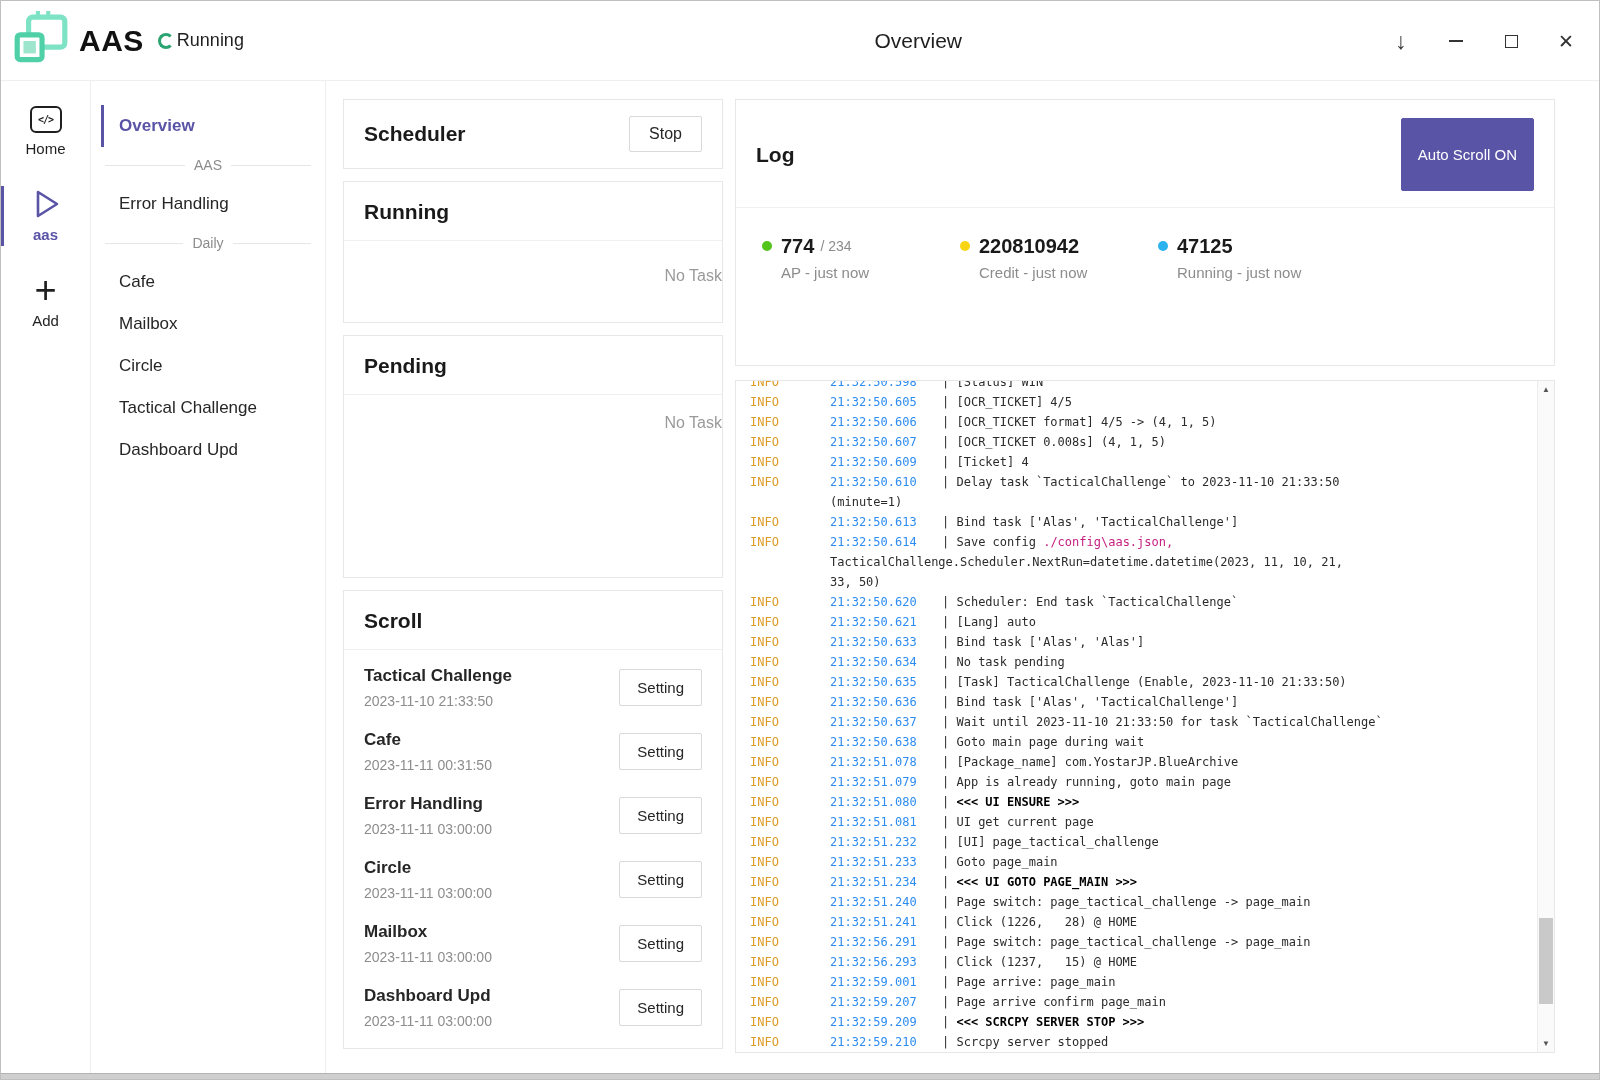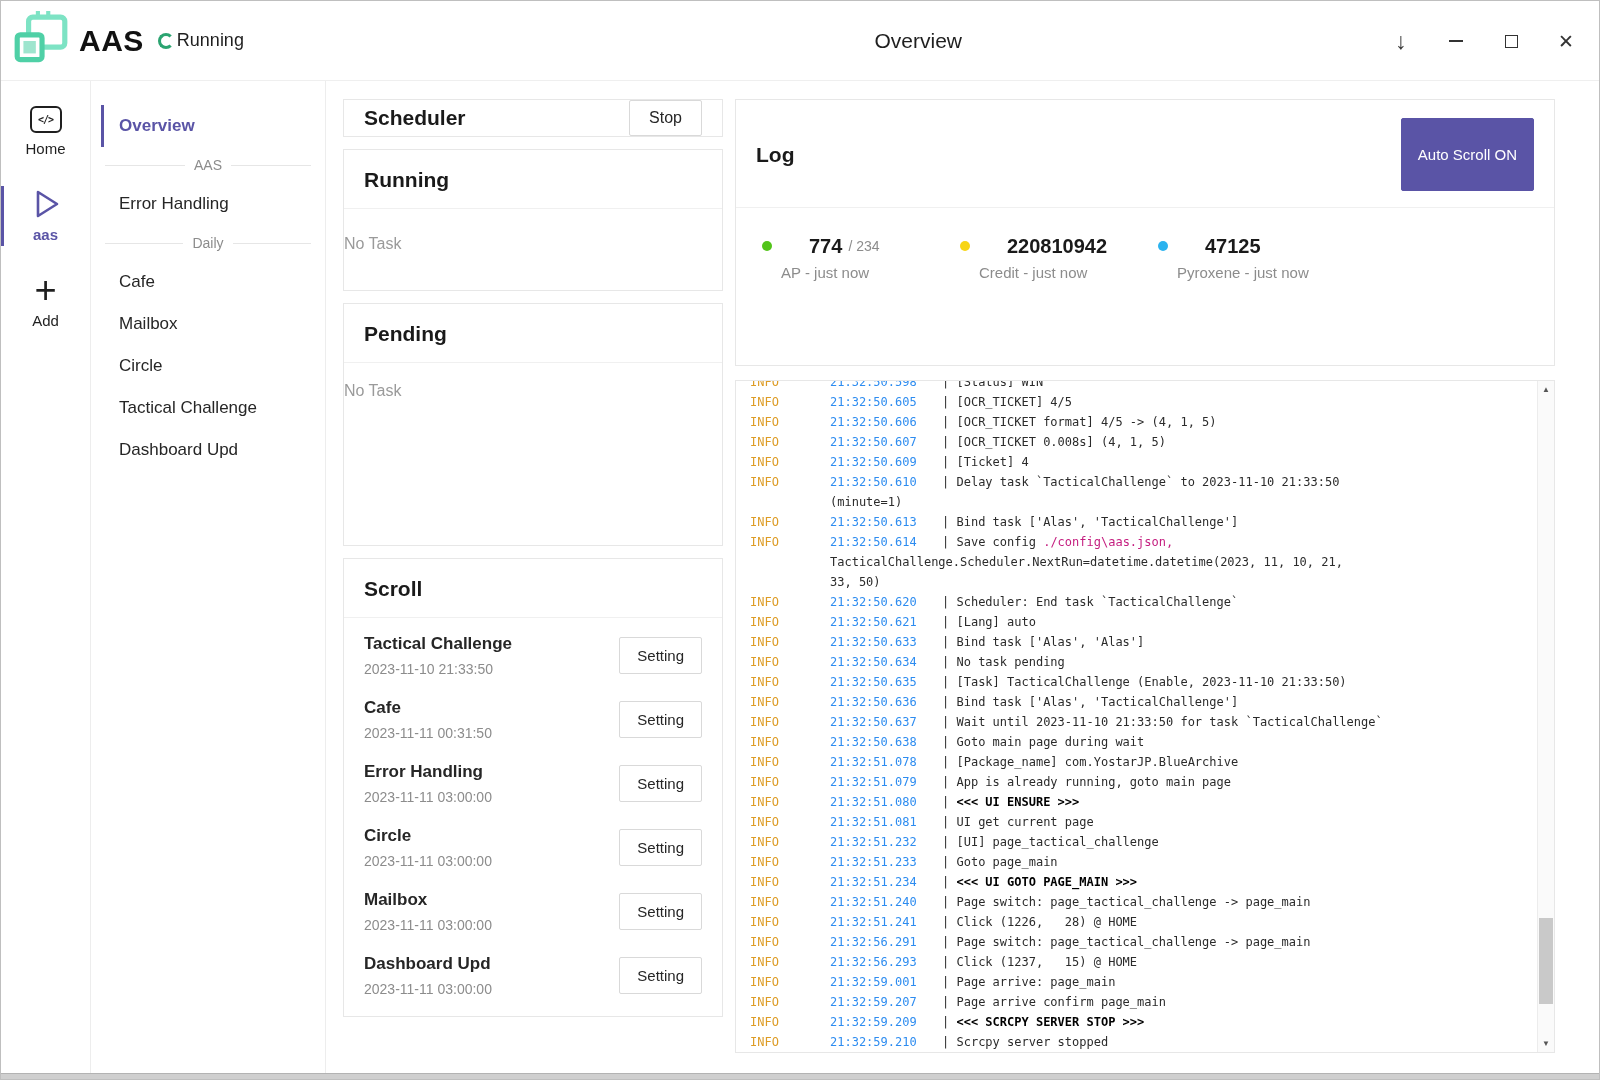--- a/index.html
+++ b/index.html
@@ -47,40 +47,40 @@
   .menu-divider{display:flex;align-items:center;gap:9px;color:#8c8c8c;font-size:14px;margin:10px 4px;}
   .menu-divider::before,.menu-divider::after{content:"";flex:1;height:1px;background:#e6e6e6;}
 
   .main{flex:1;display:flex;gap:12px;padding:18px 44px 20px 17px;min-width:0;}
   .col-left{flex:0 0 380px;display:flex;flex-direction:column;gap:12px;}
   .col-right{flex:1;display:flex;flex-direction:column;gap:14px;min-width:0;}
 
   .card{background:#fff;border:1px solid #e7e7e7;}
   .card-title{font-size:21px;font-weight:700;color:#1a1a1a;}
   .card-header{display:flex;align-items:center;justify-content:space-between;padding:18px 20px 16px;border-bottom:1px solid #f0f0f0;}
-  .scheduler-card{display:flex;align-items:center;justify-content:space-between;padding:0 20px;}
+  .scheduler-card{display:flex;align-items:center;justify-content:space-between;padding:16px 20px;}
 
   .btn{background:#fff;border:1px solid #d9d9d9;border-radius:2px;font-size:16px;color:#262626;padding:8px 19px;font-family:inherit;cursor:pointer;}
   .btn-primary{background:var(--accent);border-color:var(--accent);color:#fff;font-size:15px;padding:27px 16px;}
   .btn-setting{font-size:15px;padding:9px 17px;margin-left:39px;}
 
-  .empty{color:#9a9a9a;font-size:16px;text-align:left;}
+  .empty{color:#9a9a9a;font-size:16px;text-align:right;}
   .running-body{padding:26px 0 37px;}
   .pending-body{padding:19px 0 145px;}
 
   .waiting-list{padding:5px 0 9px;}
   .waiting-item{display:flex;justify-content:space-between;align-items:center;padding:10px 20px;}
   .task-name{font-size:17px;font-weight:bold;color:#262626;line-height:21px;}
   .task-date{font-size:14px;color:#8c8c8c;margin-top:7px;line-height:16px;}
 
   .stats{display:flex;padding:26px 26px 84px;}
   .stat{width:198px;}
   .stat-top{display:flex;align-items:center;height:24px;}
   .dot{width:10px;height:10px;border-radius:50%;margin-right:9px;flex:0 0 10px;}
-  .stat-value{font-size:20px;font-weight:bold;color:#1a1a1a;margin-left:28px;}
+  .stat-value{font-size:20px;font-weight:bold;color:#1a1a1a;}
   .stat-suffix{font-size:14px;color:#8c8c8c;margin-left:6px;}
   .stat-caption{font-size:15px;color:#8c8c8c;margin:6px 0 0 19px;}
 
   .log-output{flex:1;position:relative;overflow:hidden;}
   .log-scroll{position:absolute;top:0;left:0;bottom:0;right:17px;overflow:hidden;padding:0 4px 6px 14px;}
   .log-lines{margin-top:-9px;font-family:"DejaVu Sans Mono",monospace;font-size:12px;line-height:20px;white-space:pre;color:#2b2b2b;}
   .log-line{display:flex;}
   .lv{color:var(--log-info);flex:0 0 80px;}
   .tm{color:var(--log-time);flex:0 0 112px;}
   .msg{color:#2b2b2b;}
@@ -261,21 +261,21 @@
                   <span class="dot" style="background: rgb(247, 213, 20);"></span>
                   <span class="stat-value">220810942</span>
                 </div>
                 <div class="stat-caption">Credit - just now</div>
               </div>
               <div class="stat">
                 <div class="stat-top">
                   <span class="dot" style="background: rgb(43, 179, 239);"></span>
                   <span class="stat-value">47125</span>
                 </div>
-                <div class="stat-caption">Pyroxene - just now</div>
+                <div class="stat-caption">Running - just now</div>
               </div>
             </div>
         </div>
 
         <div class="card log-output">
           <div class="log-scroll">
             <div class="log-lines"><div class="log-line"><span class="lv">INFO</span><span class="tm">21:32:50.598</span><span class="msg">| <span>[Status] WIN</span></span></div><div class="log-line"><span class="lv">INFO</span><span class="tm">21:32:50.605</span><span class="msg">| <span>[OCR_TICKET] 4/5</span></span></div><div class="log-line"><span class="lv">INFO</span><span class="tm">21:32:50.606</span><span class="msg">| <span>[OCR_TICKET format] 4/5 -&gt; (4, 1, 5)</span></span></div><div class="log-line"><span class="lv">INFO</span><span class="tm">21:32:50.607</span><span class="msg">| <span>[OCR_TICKET 0.008s] (4, 1, 5)</span></span></div><div class="log-line"><span class="lv">INFO</span><span class="tm">21:32:50.609</span><span class="msg">| <span>[Ticket] 4</span></span></div><div class="log-line"><span class="lv">INFO</span><span class="tm">21:32:50.610</span><span class="msg">| <span>Delay task `TacticalChallenge` to 2023-11-10 21:33:50</span></span></div><div class="log-line"><span class="lv"></span><span class="msg">(minute=1)</span></div><div class="log-line"><span class="lv">INFO</span><span class="tm">21:32:50.613</span><span class="msg">| <span>Bind task ['Alas', 'TacticalChallenge']</span></span></div><div class="log-line"><span class="lv">INFO</span><span class="tm">21:32:50.614</span><span class="msg">| <span>Save config </span><span class="path">./config\aas.json,</span></span></div><div class="log-line"><span class="lv"></span><span class="msg">TacticalChallenge.Scheduler.NextRun=datetime.datetime(2023, 11, 10, 21,</span></div><div class="log-line"><span class="lv"></span><span class="msg">33, 50)</span></div><div class="log-line"><span class="lv">INFO</span><span class="tm">21:32:50.620</span><span class="msg">| <span>Scheduler: End task `TacticalChallenge`</span></span></div><div class="log-line"><span class="lv">INFO</span><span class="tm">21:32:50.621</span><span class="msg">| <span>[Lang] auto</span></span></div><div class="log-line"><span class="lv">INFO</span><span class="tm">21:32:50.633</span><span class="msg">| <span>Bind task ['Alas', 'Alas']</span></span></div><div class="log-line"><span class="lv">INFO</span><span class="tm">21:32:50.634</span><span class="msg">| <span>No task pending</span></span></div><div class="log-line"><span class="lv">INFO</span><span class="tm">21:32:50.635</span><span class="msg">| <span>[Task] TacticalChallenge (Enable, 2023-11-10 21:33:50)</span></span></div><div class="log-line"><span class="lv">INFO</span><span class="tm">21:32:50.636</span><span class="msg">| <span>Bind task ['Alas', 'TacticalChallenge']</span></span></div><div class="log-line"><span class="lv">INFO</span><span class="tm">21:32:50.637</span><span class="msg">| <span>Wait until 2023-11-10 21:33:50 for task `TacticalChallenge`</span></span></div><div class="log-line"><span class="lv">INFO</span><span class="tm">21:32:50.638</span><span class="msg">| <span>Goto main page during wait</span></span></div><div class="log-line"><span class="lv">INFO</span><span class="tm">21:32:51.078</span><span class="msg">| <span>[Package_name] com.YostarJP.BlueArchive</span></span></div><div class="log-line"><span class="lv">INFO</span><span class="tm">21:32:51.079</span><span class="msg">| <span>App is already running, goto main page</span></span></div><div class="log-line"><span class="lv">INFO</span><span class="tm">21:32:51.080</span><span class="msg">| <span class="bold">&lt;&lt;&lt; UI ENSURE &gt;&gt;&gt;</span></span></div><div class="log-line"><span class="lv">INFO</span><span class="tm">21:32:51.081</span><span class="msg">| <span>UI get current page</span></span></div><div class="log-line"><span class="lv">INFO</span><span class="tm">21:32:51.232</span><span class="msg">| <span>[UI] page_tactical_challenge</span></span></div><div class="log-line"><span class="lv">INFO</span><span class="tm">21:32:51.233</span><span class="msg">| <span>Goto page_main</span></span></div><div class="log-line"><span class="lv">INFO</span><span class="tm">21:32:51.234</span><span class="msg">| <span class="bold">&lt;&lt;&lt; UI GOTO PAGE_MAIN &gt;&gt;&gt;</span></span></div><div class="log-line"><span class="lv">INFO</span><span class="tm">21:32:51.240</span><span class="msg">| <span>Page switch: page_tactical_challenge -&gt; page_main</span></span></div><div class="log-line"><span class="lv">INFO</span><span class="tm">21:32:51.241</span><span class="msg">| <span>Click (1226,   28) @ HOME</span></span></div><div class="log-line"><span class="lv">INFO</span><span class="tm">21:32:56.291</span><span class="msg">| <span>Page switch: page_tactical_challenge -&gt; page_main</span></span></div><div class="log-line"><span class="lv">INFO</span><span class="tm">21:32:56.293</span><span class="msg">| <span>Click (1237,   15) @ HOME</span></span></div><div class="log-line"><span class="lv">INFO</span><span class="tm">21:32:59.001</span><span class="msg">| <span>Page arrive: page_main</span></span></div><div class="log-line"><span class="lv">INFO</span><span class="tm">21:32:59.207</span><span class="msg">| <span>Page arrive confirm page_main</span></span></div><div class="log-line"><span class="lv">INFO</span><span class="tm">21:32:59.209</span><span class="msg">| <span class="bold">&lt;&lt;&lt; SCRCPY SERVER STOP &gt;&gt;&gt;</span></span></div><div class="log-line"><span class="lv">INFO</span><span class="tm">21:32:59.210</span><span class="msg">| <span>Scrcpy server stopped</span></span></div></div>
           </div>
           <div class="log-scrollbar">
             <div class="sb-arrow">▲</div>

